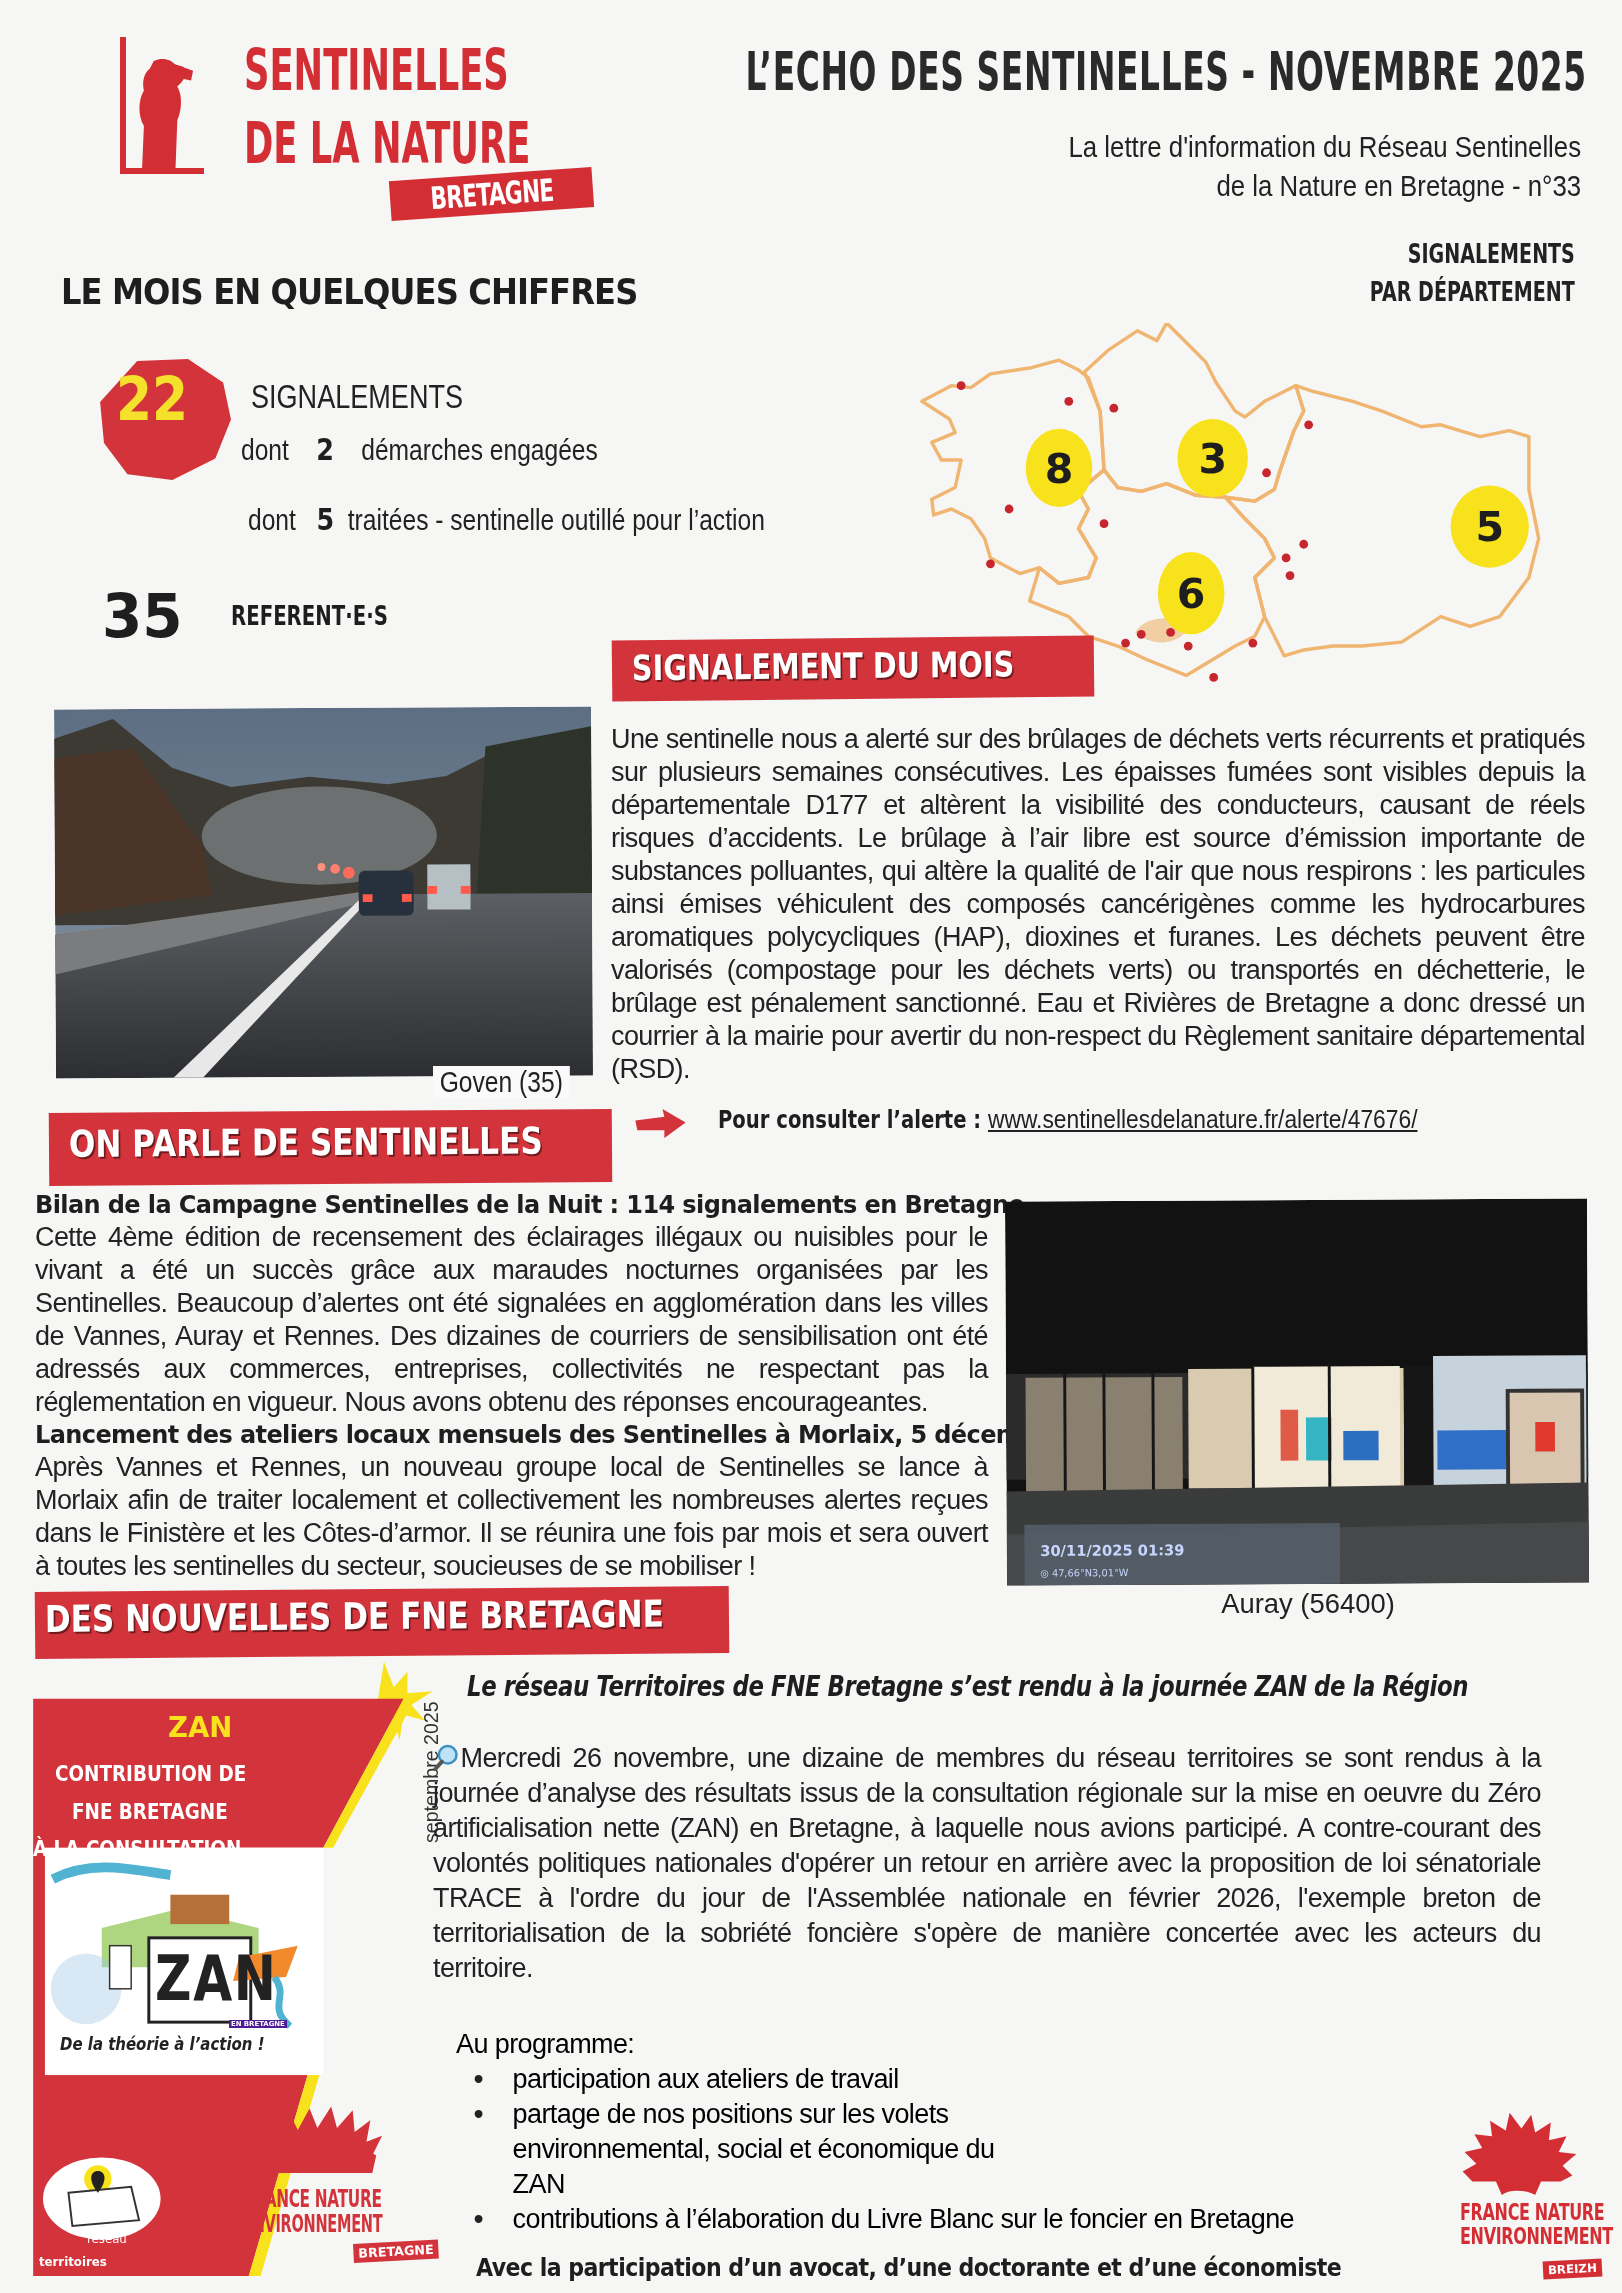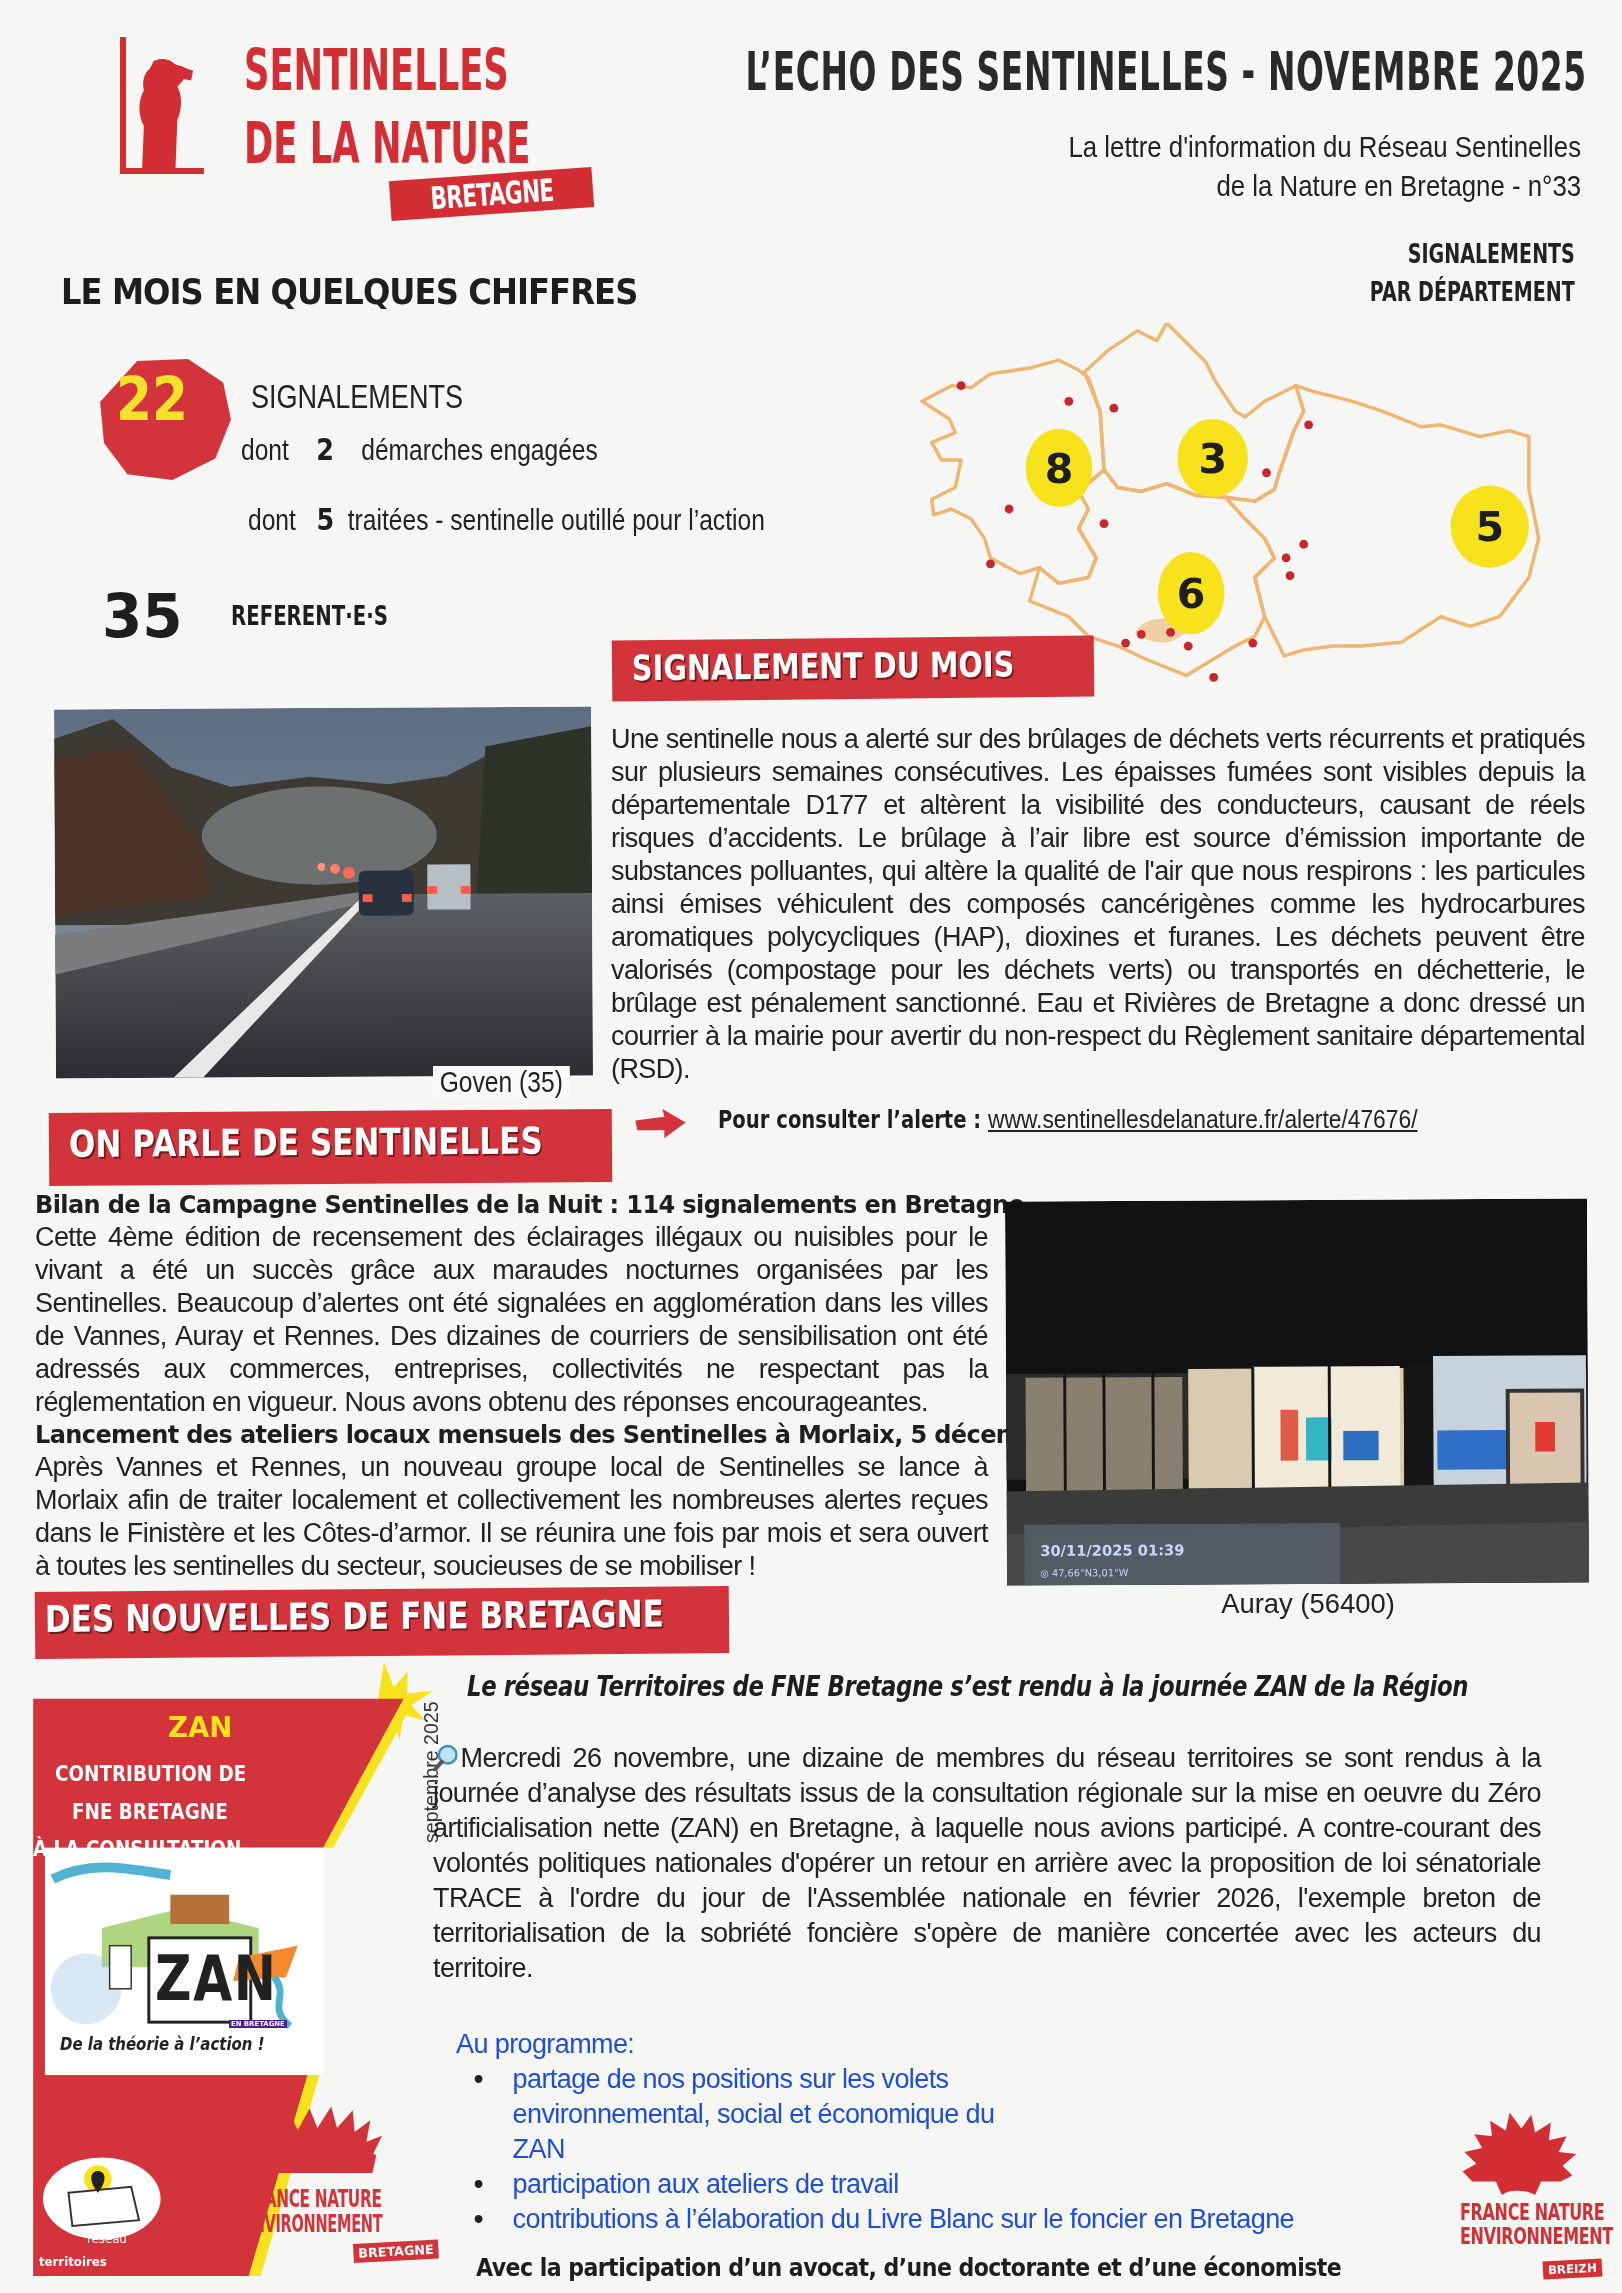--- a/index.html
+++ b/index.html
@@ -115,21 +115,21 @@
   #zan-flyer { left: 33px; top: 1683px; width: 412px; height: 593px; }
   #zan-flyer svg { width:100%; height:100%; display:block; }
   .zan-text { position:absolute; font-family:"DejaVu Sans", sans-serif; font-weight:900; color:#fff; white-space:nowrap; transform-origin:left top; }
   #burst { left: 374px; top: 1662px; }
   #septembre { left: 420px; top: 1843px; transform: rotate(-90deg); transform-origin:left top; font-family:"Liberation Sans", sans-serif; font-size:19.6px; color:#333; white-space:nowrap; }
 
   
   #fne-headline { left: 467px; top: 1670px; font-family:"DejaVu Sans", sans-serif; font-weight:bold; font-style:italic; font-size:28px; color:#1e1e1e; white-space:nowrap; transform: scaleX(0.815); transform-origin:left top; letter-spacing:-0.5px; }
   #fne-text { left: 433px; top: 1741px; width: 1108px; }
   #fne-text .body-text { font-size:27px; line-height:35px; }
-  #fne-program { left: 456px; top: 2027px; width: 941px; font-family:"Liberation Sans", sans-serif; font-size:27px; line-height:35px; color:#1d4ed8; letter-spacing:-0.6px; }
+  #fne-program { left: 456px; top: 2027px; width: 941px; font-family:"Liberation Sans", sans-serif; font-size:27px; line-height:35px; color:#000000; letter-spacing:-0.6px; }
   #fne-program ul { list-style:none; margin-left:17.6px; }
   #fne-program li { position:relative; padding-left:39px; }
   #fne-program li::before { content:"\2022"; position:absolute; left:0; top:0; font-size:29px; color:#222; }
   #fne-closing { left: 476px; top: 2254px; font-family:"DejaVu Sans", sans-serif; font-weight:bold; font-size:24px; color:#1e1e1e; white-space:nowrap; letter-spacing:-0.6px; transform: scaleX(0.92); transform-origin:left top; }
 
   #fne-logo-right { left: 1433px; top: 2103px; width: 169px; height: 176px; }
   #fne-logo-right .txt { position:absolute; left:0; width:169px; text-align:center; color:#d42e35; font-family:"DejaVu Sans", sans-serif; font-weight:bold; font-size:23.5px; line-height:23.5px; transform: scaleX(0.68); transform-origin:center top; letter-spacing:-0.5px; white-space:nowrap; }
   #fne-logo-right .tag { position:absolute; left:110px; top:157px; background:#d42e35; color:#fff; font-family:"DejaVu Sans", sans-serif; font-weight:bold; font-size:11.8px; padding:2px 4.9px; transform: rotate(-3deg); }
 </style>
 </head>
@@ -355,22 +355,22 @@
   <div class="body-text">
     <svg width="25.5" height="27.4" viewBox="0 0 26 28" style="vertical-align:-3.9px; margin-right:2px;">
       <circle cx="15" cy="11" r="9" fill="#bfe3f5" stroke="#3e8fc4" stroke-width="2.5"></circle>
       <line x1="9" y1="18" x2="2" y2="26" stroke="#555" stroke-width="4" stroke-linecap="round"></line>
     </svg><span>Mercredi 26 novembre, une dizaine de membres du réseau territoires se sont rendus à la journée d’analyse des résultats issus de la consultation régionale sur la mise en oeuvre du Zéro artificialisation nette (ZAN) en Bretagne, à laquelle nous avions participé. A contre-courant des volontés politiques nationales d'opérer un retour en arrière avec la proposition de loi sénatoriale TRACE à l'ordre du jour de l'Assemblée nationale en février 2026, l'exemple breton de territorialisation de la sobriété foncière s'opère de manière concertée avec les acteurs du territoire.</span>
   </div>
 </div>
 <div id="fne-program" class="abs">
   <div>Au programme:</div>
   <ul>
+    <li>participation aux ateliers de travail</li>
     <li style="width:549px;">partage de nos positions sur les volets environnemental, social et économique du ZAN</li>
-    <li>participation aux ateliers de travail</li>
     <li>contributions à l’élaboration du Livre Blanc sur le foncier en Bretagne</li>
   </ul>
 </div>
 <div id="fne-closing" class="abs">Avec la participation d’un avocat, d’une doctorante et d’une économiste</div>
 
 <div id="fne-logo-right" class="abs">
   <svg width="169" height="98" viewBox="0 0 172 100" style="position:absolute; left:0; top:0;">
     <path d="M40 80 L30 70 L44 62 L32 50 L50 46 L42 32 L60 34 L58 18 L74 28 L78 10 L90 26 L100 12 L104 30 L120 20 L118 38 L136 34 L128 50 L146 52 L132 64 L142 74 L130 80 Z" fill="#d42e35"></path>
     <path d="M64 80 C72 70 100 70 110 80 L104 94 C96 88 76 88 70 94 Z" fill="#d42e35"></path>
   </svg>

